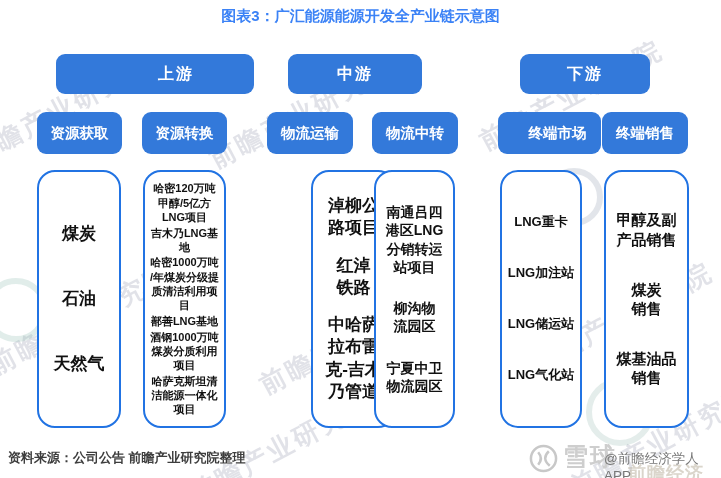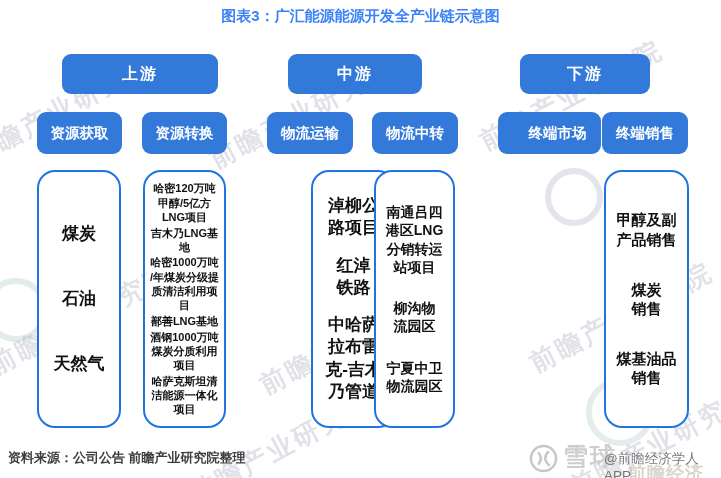--- a/index.html
+++ b/index.html
@@ -20,21 +20,21 @@
   .title{
     position:absolute;left:0;top:7px;width:100%;text-align:center;
     font-size:15px;font-weight:700;color:#3b82f6;z-index:2;
   }
   
   .stage-pill{
     position:absolute;top:54px;height:40px;background:#3379da;border-radius:9px;
     color:#fff;display:flex;align-items:center;justify-content:center;
     font-size:16px;font-weight:700;z-index:2;letter-spacing:2px;
   }
-  .stage-0{left:62px;width:156px;}
+  .stage-0{left:56px;width:156px;padding-left:42px;}
   .stage-1{left:288px;width:134px;}
   .stage-2{left:520px;width:130px;}
   
   .col-pill{
     position:absolute;top:112px;height:42px;background:#3379da;border-radius:9px;
     color:#fff;display:flex;align-items:center;justify-content:center;
     font-size:14.5px;font-weight:700;z-index:2;
   }
   .cp-0{left:37px;width:85px;}
   .cp-1{left:142px;width:85px;}
@@ -133,20 +133,26 @@
     <div class="item">南通吕四
 港区LNG
 分销转运
 站项目</div>
     <div class="item">柳沟物
 流园区</div>
     <div class="item">宁夏中卫
 物流园区</div>
   </div>
 
+  <div class="col-box cb-4">
+    <div class="item">LNG重卡</div>
+    <div class="item">LNG加注站</div>
+    <div class="item">LNG储运站</div>
+    <div class="item">LNG气化站</div>
+  </div>
 
   <div class="col-box cb-5">
     <div class="item">甲醇及副
 产品销售</div>
     <div class="item">煤炭
 销售</div>
     <div class="item">煤基油品
 销售</div>
   </div>
 

